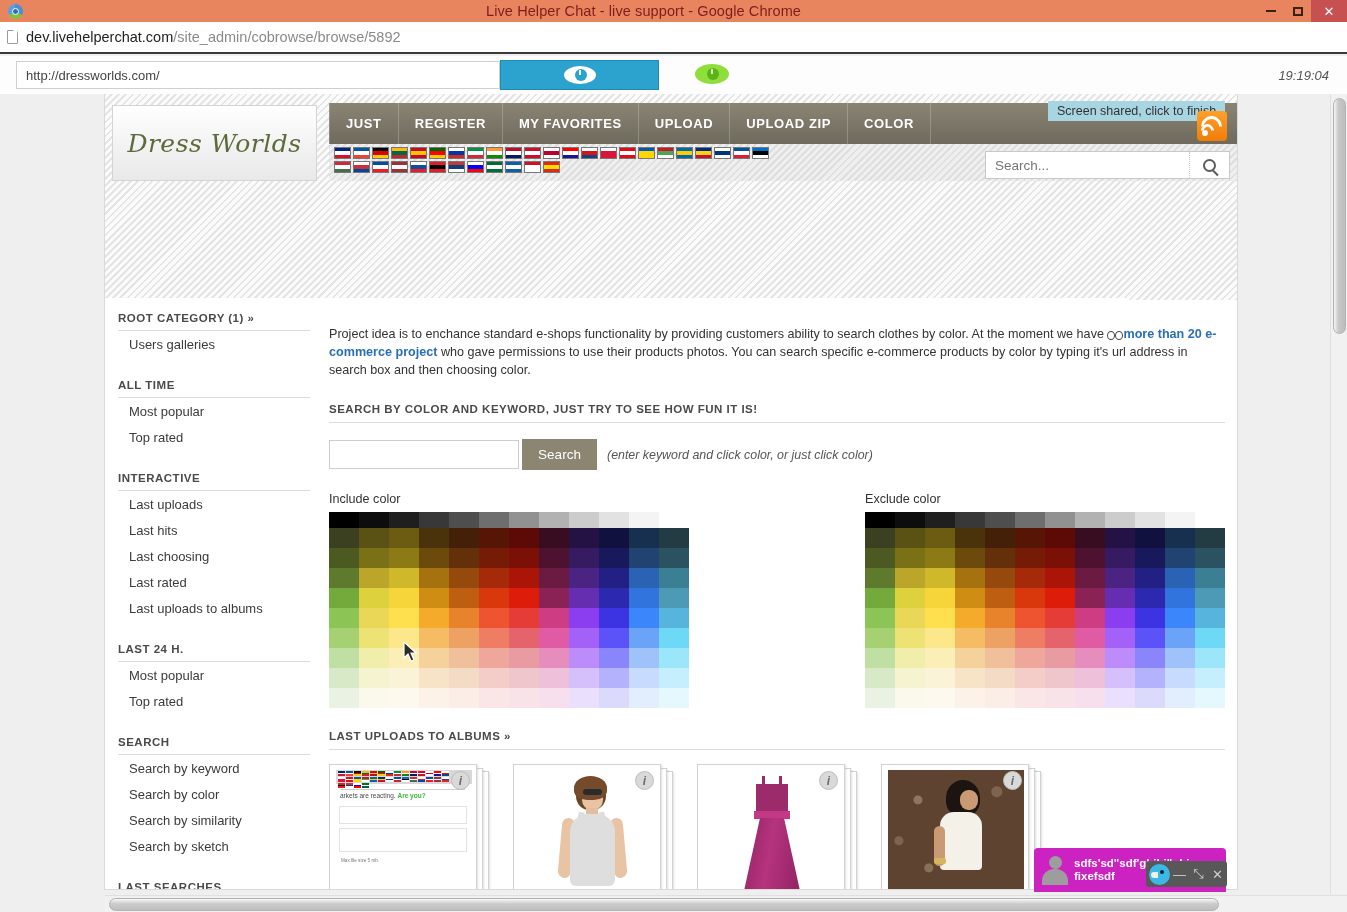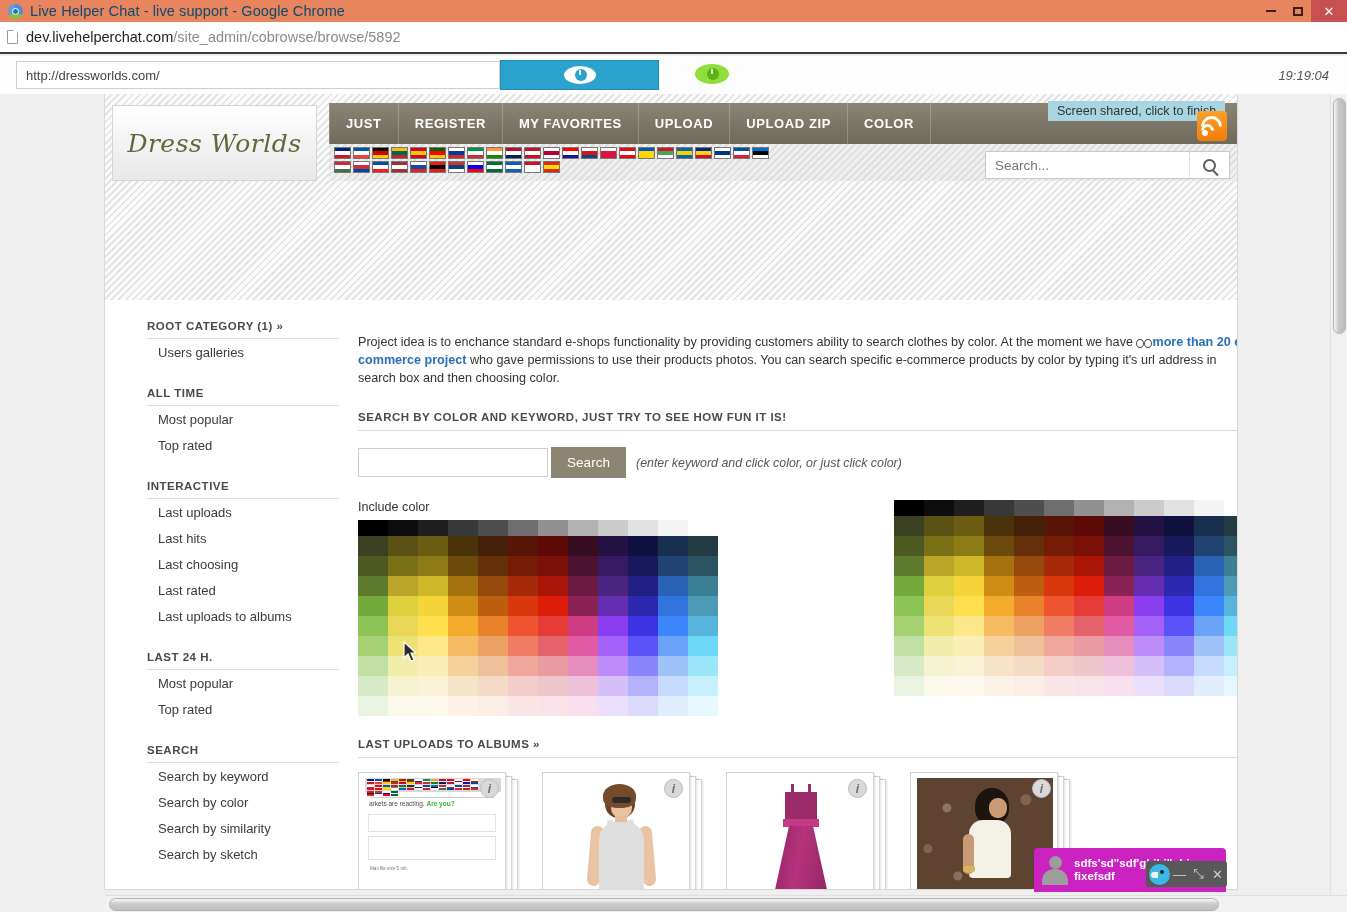--- a/index.html
+++ b/index.html
@@ -21,21 +21,21 @@
   #chrome-logo { width: 15px; height: 15px; position: relative; }
   #chrome-logo .cl-outer {
     position: absolute; left: 0; top: 0; width: 15px; height: 15px; border-radius: 50%;
     background: conic-gradient(#4d8dd6 0deg 120deg, #7fc242 120deg 240deg, #5aa0e0 240deg 360deg);
   }
   #chrome-logo .cl-inner {
     position: absolute; left: 4px; top: 4px; width: 7px; height: 7px; border-radius: 50%;
     background: #2a6fb8; border: 1px solid #fff;
   }
   #window-title {
-    flex: 1; text-align: left; color: #0c4a6e;
+    flex: 1; text-align: center; color: #7f1d1d;
     font-size: 14.5px; letter-spacing: .1px; white-space: nowrap;
   }
   .win-btns { display: flex; align-items: center; height: 22px; }
   .win-btn {
     width: 27px; height: 22px; display: flex; align-items: center; justify-content: center;
     color: #fff; font-size: 12px; line-height: 1;
   }
   .win-btn.close { background: #c75050; width: 36px; font-size: 13px; }
   .glyph-min { display: block; width: 10px; height: 2px; background: #3b2018; }
   .glyph-max { display: block; width: 10px; height: 9px; border: 2px solid #3b2018; }
@@ -171,21 +171,21 @@
   #rss-icon .dot { position: absolute; left: 5px; bottom: 5px; width: 6px; height: 6px; border-radius: 50%; background: #fff; }
   #rss-icon .arc1, #rss-icon .arc2 {
     position: absolute; left: 4px; bottom: 4px; border: 3px solid #fff;
     border-right-color: transparent; border-bottom-color: transparent;
     border-radius: 50%; transform: rotate(45deg);
   }
   #rss-icon .arc1 { width: 13px; height: 13px; }
   #rss-icon .arc2 { width: 21px; height: 21px; }
 
   
-  #content { position: absolute; left: 0; top: 212px; width: 1022px; height: 589px; background: #fff; margin-left: 29px; }
+  #content { position: absolute; left: 0; top: 204px; width: 1022px; height: 589px; background: #fff; }
 
   #sidebar { position: absolute; left: 13px; top: 14px; width: 192px; }
   .side-head {
     font-size: 11.5px; font-weight: bold; color: #4a4a4a; letter-spacing: .5px;
     padding-bottom: 6px; border-bottom: 1px solid #dcdcdc; margin-top: 22px;
   }
   .side-head:first-child { margin-top: 0; }
   .side-link {
     font-size: 13px; color: #3b3b3b; padding: 6px 0 5px 11px; cursor: pointer;
   }
@@ -622,20 +622,21 @@
                 <div class="swatch" style="background: rgb(250, 230, 231);"></div>
                 <div class="swatch" style="background: rgb(248, 227, 233);"></div>
                 <div class="swatch" style="background: rgb(248, 223, 238);"></div>
                 <div class="swatch" style="background: rgb(234, 223, 253);"></div>
                 <div class="swatch" style="background: rgb(219, 218, 253);"></div>
                 <div class="swatch" style="background: rgb(226, 238, 254);"></div>
                 <div class="swatch" style="background: rgb(228, 248, 254);"></div>
               </div>
           </div>
           <div class="palette-block">
+            <div class="palette-label">Exclude color</div>
             <div class="swatch-grid" id="grid-exclude">
                 <div class="swatch" style="background: rgb(0, 0, 0); height: 16px;"></div>
                 <div class="swatch" style="background: rgb(13, 13, 13); height: 16px;"></div>
                 <div class="swatch" style="background: rgb(31, 31, 31); height: 16px;"></div>
                 <div class="swatch" style="background: rgb(56, 56, 56); height: 16px;"></div>
                 <div class="swatch" style="background: rgb(78, 78, 78); height: 16px;"></div>
                 <div class="swatch" style="background: rgb(110, 110, 110); height: 16px;"></div>
                 <div class="swatch" style="background: rgb(145, 145, 145); height: 16px;"></div>
                 <div class="swatch" style="background: rgb(178, 178, 178); height: 16px;"></div>
                 <div class="swatch" style="background: rgb(204, 204, 204); height: 16px;"></div>

